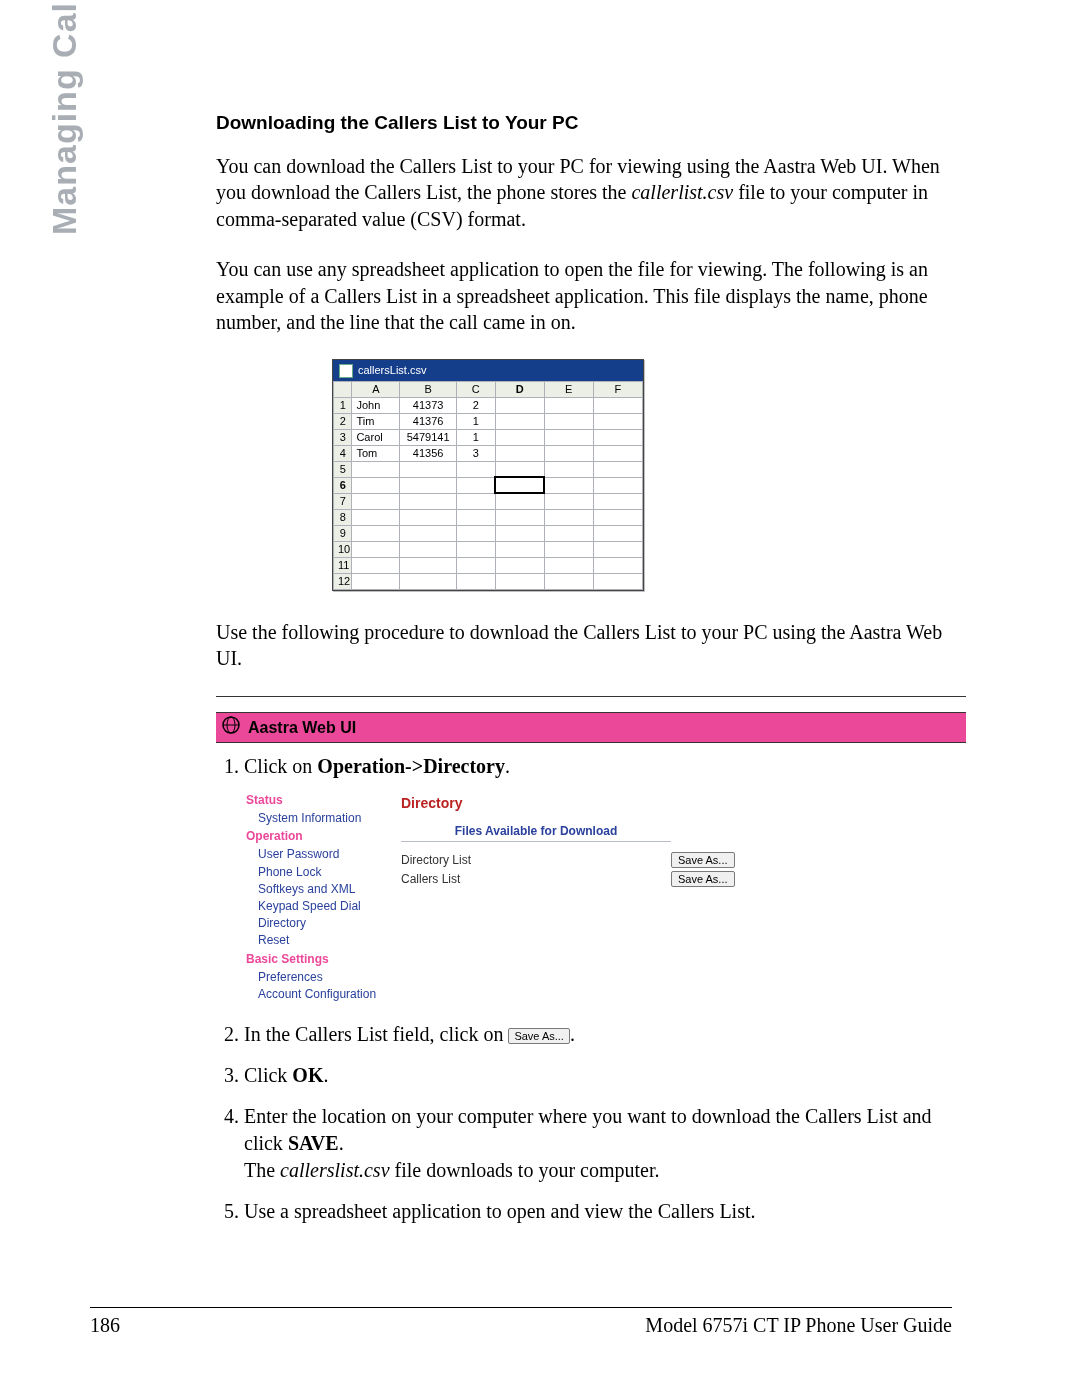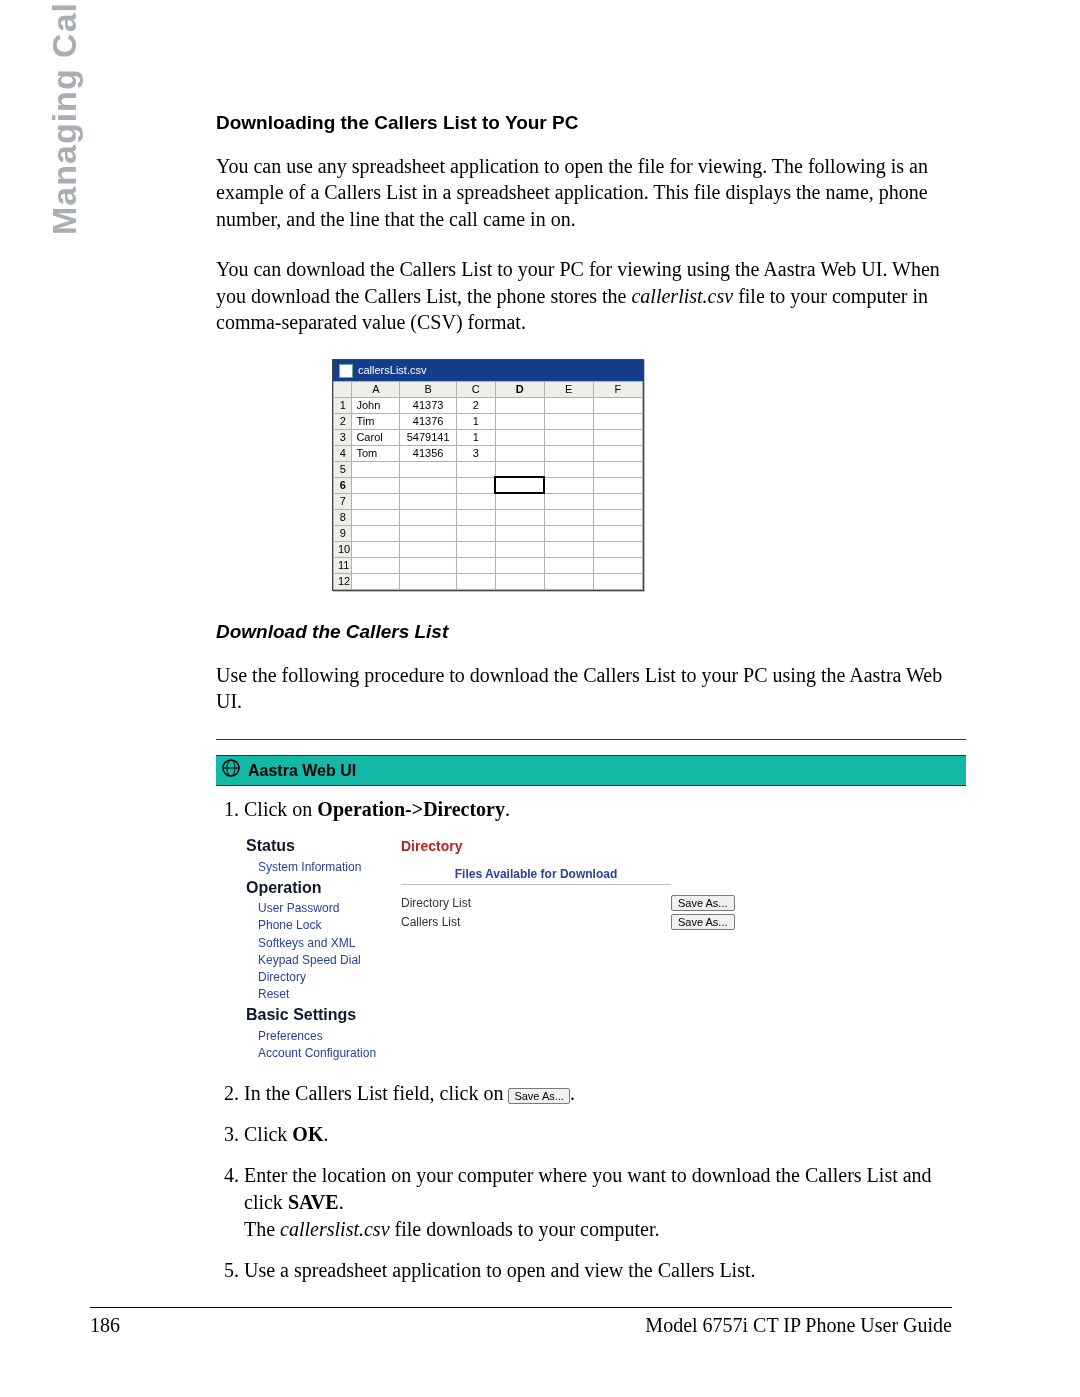--- a/index.html
+++ b/index.html
@@ -99,21 +99,21 @@
     font-size: 19px;
     margin: 8px 0 18px 0;
   }
 
   .ui-bar {
     border-top: 1px solid #333;
     border-bottom: 1px solid #333;
     margin: 18px 0 10px 0;
   }
   .ui-bar-inner {
-    background: #14b8a6;
+    background: #ec4899;
     border-top: 1px solid #333;
     padding: 4px 8px 4px 32px;
     font-family: Arial, Helvetica, sans-serif;
     font-weight: bold;
     font-size: 16px;
     position: relative;
   }
   .ui-bar-top { height: 15px; background: transparent;}
   .globe-icon {
     position: absolute;
@@ -136,21 +136,21 @@
     width: 510px;
     margin: 6px 0 6px 0;
     font-family: Arial, Helvetica, sans-serif;
     font-size: 12px;
     display: flex;
   }
   .webui .nav {
     width: 145px;
     padding: 4px 4px 4px 2px;
   }
-  .webui .nav .grp { color: #0f172a; font-weight: bold; margin: 2px 0; font-size: 16px; }
+  .webui .nav .grp { color: #ec4899; font-weight: bold; margin: 2px 0; font-size: 12px; }
   .webui .nav .itm { color: #2a419d; margin: 1px 0 1px 12px; font-size: 12px; }
   .webui .panel {
     flex: 1;
     padding: 8px 6px 8px 6px;
   }
   .webui .ptitle { color: #b22; font-weight: bold; font-size: 14px; margin-bottom: 10px; }
   .webui .sechead {
     color: #2a419d; font-weight: bold; font-size: 12px;
     border-bottom: 1px solid #b9bdc4; width: 270px; padding-bottom: 2px; margin-bottom: 10px; text-align: center;
   }
@@ -186,25 +186,25 @@
 </style>
 </head>
 <body>
 
 <div class="sidebar-label">Managing Calls</div>
 
 <div class="content">
 
   <div class="h2">Downloading the Callers List to Your PC</div>
 
-  <div class="para">You can use any spreadsheet application to open the file for viewing. The following is an example of a Callers List in a spreadsheet application. This file displays the name, phone number, and the line that the call came in on.</div>
-
   <div class="para">
     <span>You can download the Callers List to your PC for viewing using the Aastra Web UI. When you download the Callers List, the phone stores the </span><span class="italic">callerlist.csv</span><span> file to your computer in comma-separated value (CSV) format.</span>
   </div>
+
+  <div class="para">You can use any spreadsheet application to open the file for viewing. The following is an example of a Callers List in a spreadsheet application. This file displays the name, phone number, and the line that the call came in on.</div>
 
   <div class="spreadsheet">
     <div class="ss-title">
       <span class="doc-icon"></span>
       <span>callersList.csv</span>
     </div>
     <table class="ss">
       <colgroup>
         <col style="width:18px">
           <col style="width:47px">
@@ -331,21 +331,20 @@
             <td class="num"></td>
             <td class="num"></td>
             <td></td>
             <td></td>
             <td></td>
           </tr>
         </tbody>
     </table>
   </div>
 
-  <div class="h3">Download the Callers List</div>
 
   <div class="para">Use the following procedure to download the Callers List to your PC using the Aastra Web UI.</div>
 
   <div class="ui-bar">
     <div class="ui-bar-top"></div>
     <div class="ui-bar-inner">
       <span class="globe-icon">
         <svg viewBox="0 0 18 18">
             <circle cx="9" cy="9" r="8" fill="none" stroke="#000" stroke-width="1.5"></circle>
             <ellipse cx="9" cy="9" rx="4" ry="8" fill="none" stroke="#000" stroke-width="1"></ellipse>

